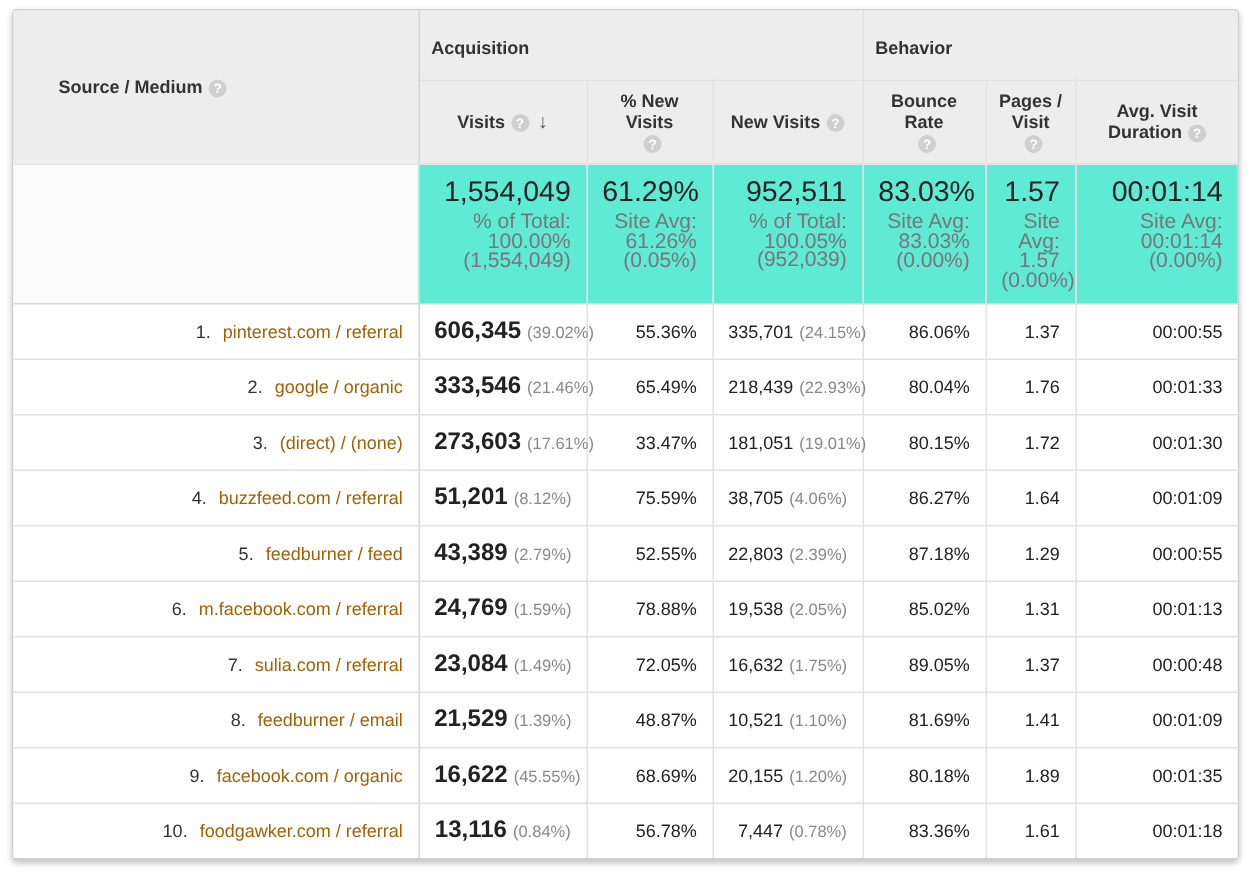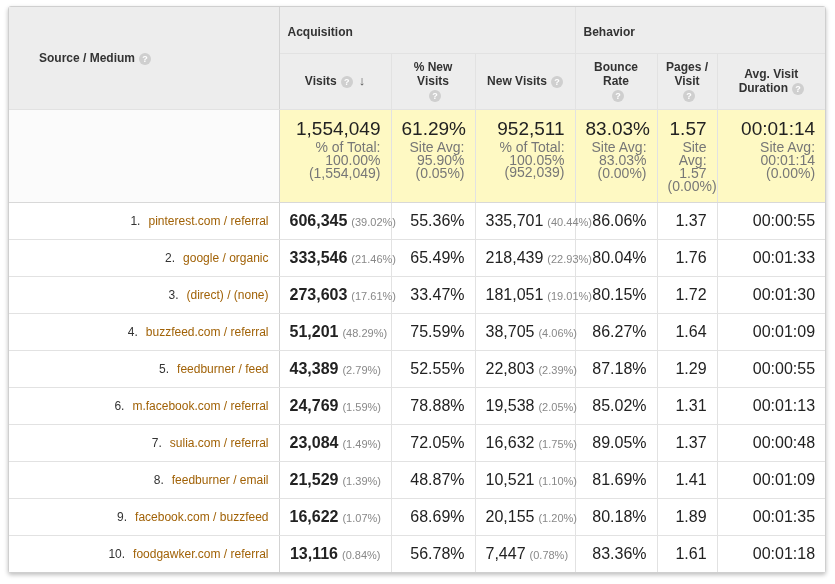--- a/index.html
+++ b/index.html
@@ -95,21 +95,21 @@
     color: #555;
     font-size: 13px;
     font-weight: normal;
   }
 
   
   .grp-sep-left { border-left: 1px solid #d3d3d3; }
 
   
   tr.summary td {
-    background: #fef9c3;
+    background: #5eead4;
     padding: 8px 10px 10px 10px;
     text-align: right;
     vertical-align: top;
     border-bottom: 1px solid #d8d8d8;
   }
   tr.summary td.src-cell {
     background: #fbfbfb;
   }
   .big-num {
     font-size: 19px;
@@ -156,21 +156,21 @@
   }
   .val-pct {
     color: #888;
     font-size: 11px;
     margin-left: 4px;
     font-weight: normal;
     margin-top: 35px;
   }
   .val-plain {
     color: #222;
-    font-size: 16px;
+    font-size: 12px;
   }
   tbody tr.data:last-child td {
     border-bottom: none;
   }
 </style>
 </head>
 <body>
 
 <div class="report-wrap">
   <table class="ga-table">
@@ -226,21 +226,21 @@
         <td class="src-cell"></td>
         <td>
           <div class="big-num">1,554,049</div>
           <div class="sub-num">% of Total:</div>
           <div class="sub-num">100.00%</div>
           <div class="sub-num">(1,554,049)</div>
         </td>
         <td>
           <div class="big-num">61.29%</div>
           <div class="sub-num">Site Avg:</div>
-          <div class="sub-num">95.90%</div>
+          <div class="sub-num">61.26%</div>
           <div class="sub-num">(0.05%)</div>
         </td>
         <td>
           <div class="big-num">952,511</div>
           <div class="sub-num">% of Total:</div>
           <div class="sub-num">100.05% (952,039)</div>
         </td>
         <td>
           <div class="big-num">83.03%</div>
           <div class="sub-num">Site Avg:</div>
@@ -261,21 +261,21 @@
           <div class="sub-num">(0.00%)</div>
         </td>
       </tr>
 
       <tr class="data">
         <td class="src-cell">
           <span class="row-index">1.</span><a class="src-link" href="#">pinterest.com / referral</a>
         </td>
         <td><span class="val-main">606,345</span><span class="val-pct">(39.02%)</span></td>
         <td><span class="val-plain">55.36%</span></td>
-        <td><span class="val-plain">335,701</span><span class="val-pct">(40.44%)</span></td>
+        <td><span class="val-plain">335,701</span><span class="val-pct">(24.15%)</span></td>
         <td><span class="val-plain">86.06%</span></td>
         <td><span class="val-plain">1.37</span></td>
         <td><span class="val-plain">00:00:55</span></td>
       </tr>
 
       <tr class="data">
         <td class="src-cell">
           <span class="row-index">2.</span><a class="src-link" href="#">google / organic</a>
         </td>
         <td><span class="val-main">333,546</span><span class="val-pct">(21.46%)</span></td>
@@ -295,21 +295,21 @@
         <td><span class="val-plain">181,051</span><span class="val-pct">(19.01%)</span></td>
         <td><span class="val-plain">80.15%</span></td>
         <td><span class="val-plain">1.72</span></td>
         <td><span class="val-plain">00:01:30</span></td>
       </tr>
 
       <tr class="data">
         <td class="src-cell">
           <span class="row-index">4.</span><a class="src-link" href="#">buzzfeed.com / referral</a>
         </td>
-        <td><span class="val-main">51,201</span><span class="val-pct">(48.29%)</span></td>
+        <td><span class="val-main">51,201</span><span class="val-pct">(8.12%)</span></td>
         <td><span class="val-plain">75.59%</span></td>
         <td><span class="val-plain">38,705</span><span class="val-pct">(4.06%)</span></td>
         <td><span class="val-plain">86.27%</span></td>
         <td><span class="val-plain">1.64</span></td>
         <td><span class="val-plain">00:01:09</span></td>
       </tr>
 
       <tr class="data">
         <td class="src-cell">
           <span class="row-index">5.</span><a class="src-link" href="#">feedburner / feed</a>
@@ -353,23 +353,23 @@
         <td><span class="val-main">21,529</span><span class="val-pct">(1.39%)</span></td>
         <td><span class="val-plain">48.87%</span></td>
         <td><span class="val-plain">10,521</span><span class="val-pct">(1.10%)</span></td>
         <td><span class="val-plain">81.69%</span></td>
         <td><span class="val-plain">1.41</span></td>
         <td><span class="val-plain">00:01:09</span></td>
       </tr>
 
       <tr class="data">
         <td class="src-cell">
-          <span class="row-index">9.</span><a class="src-link" href="#">facebook.com / buzzfeed</a>
-        </td>
-        <td><span class="val-main">16,622</span><span class="val-pct">(1.07%)</span></td>
+          <span class="row-index">9.</span><a class="src-link" href="#">facebook.com / organic</a>
+        </td>
+        <td><span class="val-main">16,622</span><span class="val-pct">(45.55%)</span></td>
         <td><span class="val-plain">68.69%</span></td>
         <td><span class="val-plain">20,155</span><span class="val-pct">(1.20%)</span></td>
         <td><span class="val-plain">80.18%</span></td>
         <td><span class="val-plain">1.89</span></td>
         <td><span class="val-plain">00:01:35</span></td>
       </tr>
 
       <tr class="data">
         <td class="src-cell">
           <span class="row-index">10.</span><a class="src-link" href="#">foodgawker.com / referral</a>

